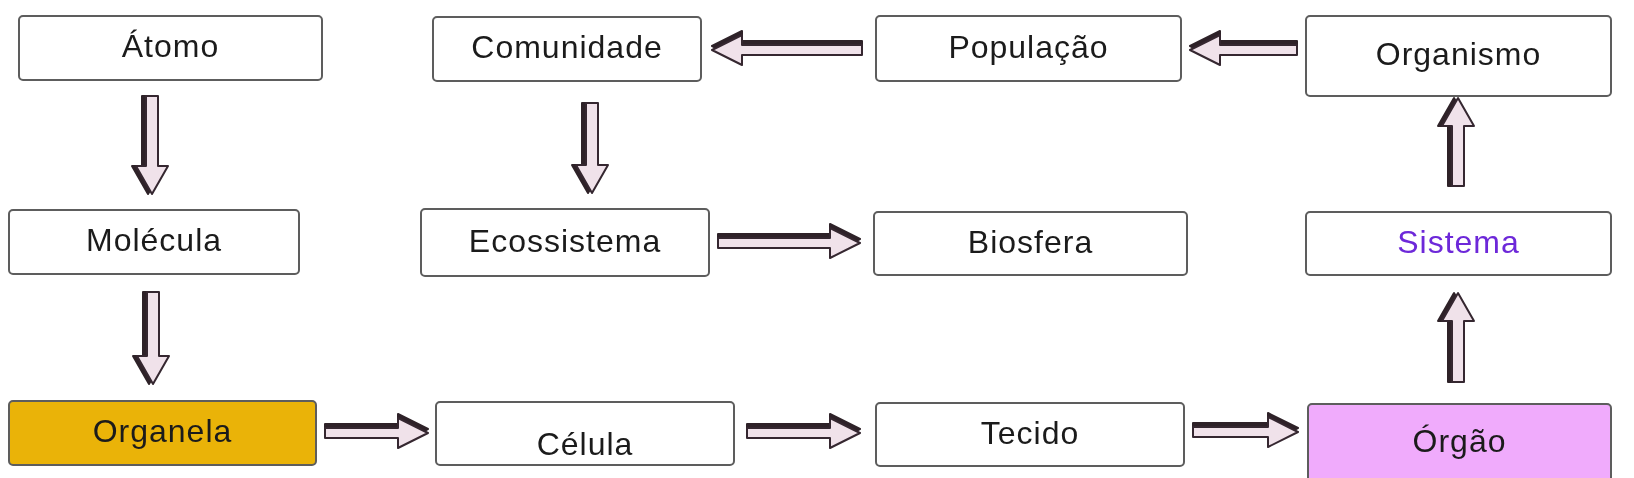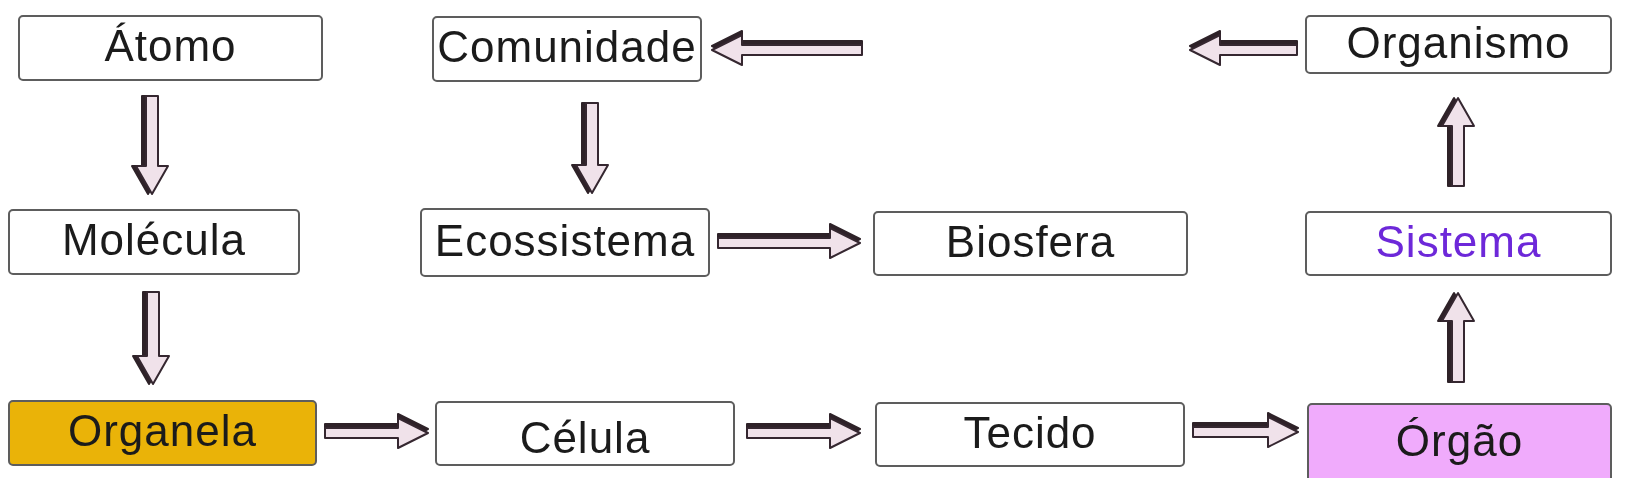--- a/index.html
+++ b/index.html
@@ -20,42 +20,45 @@
     box-sizing: border-box;
     background: #ffffff;
     border: 2px solid #5d5d5d;
     border-radius: 5px;
     display: flex;
     align-items: center;
     justify-content: center;
   }
   .node span {
     color: #1b1b1b;
-    font-size: 44px;
+    font-size: 32px;
     letter-spacing: 1px;
     white-space: nowrap;
     line-height: 1;
     padding-bottom: 4px;
   }
   svg.arrow {
     position: absolute;
     display: block;
   }
 </style>
 </head>
 <body>
 
 <div id="canvas">
     <div class="node" style="left: 18px; top: 15px; width: 305px; height: 66px; background: rgb(255, 255, 255); border-color: rgb(93, 93, 93);">
       <span style="color: rgb(27, 27, 27);">Átomo</span>
     </div>
     <div class="node" style="left: 432px; top: 16px; width: 270px; height: 66px; background: rgb(255, 255, 255); border-color: rgb(93, 93, 93);">
       <span style="color: rgb(27, 27, 27);">Comunidade</span>
     </div>
-    <div class="node" style="left: 1305px; top: 15px; width: 307px; height: 59px; background: rgb(255, 255, 255); border-color: rgb(93, 93, 93);">
+    <div class="node" style="left: 875px; top: 15px; width: 307px; height: 67px; background: rgb(255, 255, 255); border-color: rgb(93, 93, 93);">
+      <span style="color: rgb(27, 27, 27);">População</span>
+    </div>
+    <div class="node" style="left: 1305px; top: 15px; width: 307px; height: 82px; background: rgb(255, 255, 255); border-color: rgb(93, 93, 93);">
       <span style="color: rgb(27, 27, 27);">Organismo</span>
     </div>
     <div class="node" style="left: 8px; top: 209px; width: 292px; height: 66px; background: rgb(255, 255, 255); border-color: rgb(93, 93, 93);">
       <span style="color: rgb(27, 27, 27);">Molécula</span>
     </div>
     <div class="node" style="left: 420px; top: 208px; width: 290px; height: 69px; background: rgb(255, 255, 255); border-color: rgb(93, 93, 93);">
       <span style="color: rgb(27, 27, 27);">Ecossistema</span>
     </div>
     <div class="node" style="left: 873px; top: 211px; width: 315px; height: 65px; background: rgb(255, 255, 255); border-color: rgb(93, 93, 93);">
       <span style="color: rgb(27, 27, 27);">Biosfera</span>

